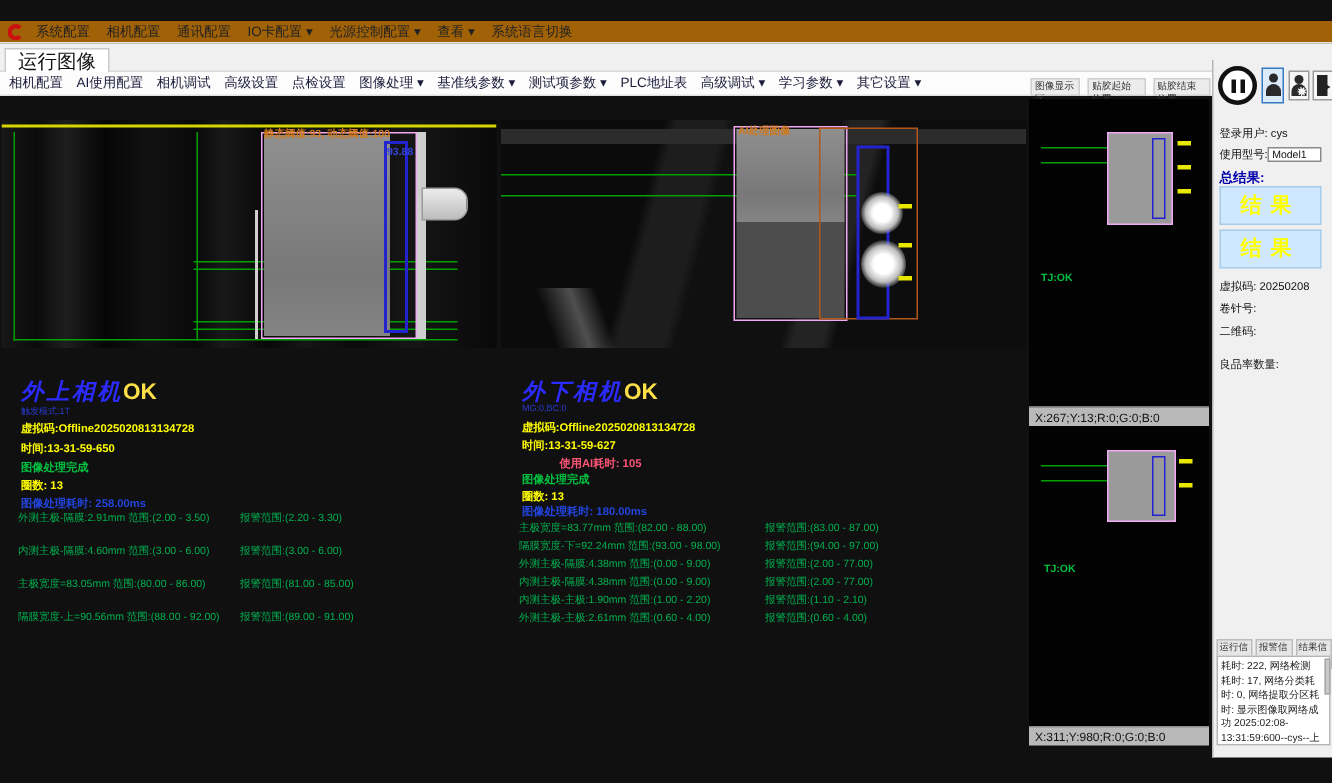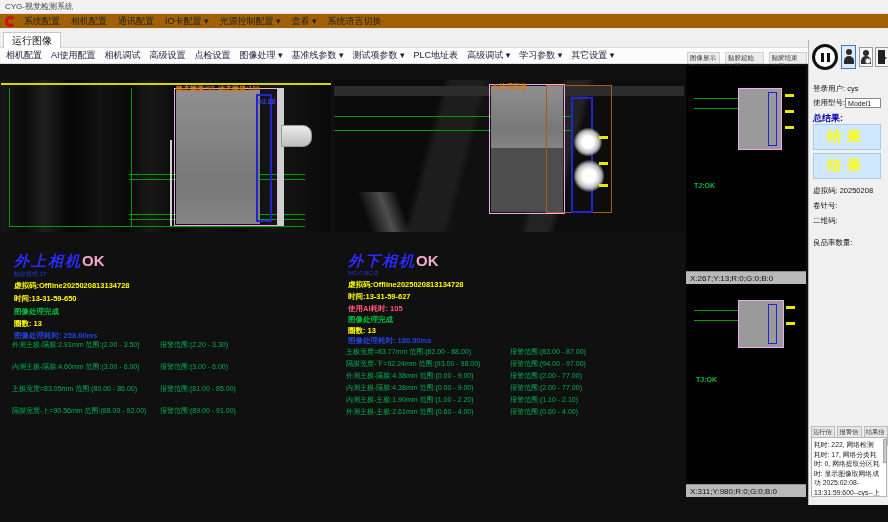--- a/index.html
+++ b/index.html
@@ -12,21 +12,21 @@
   #titlebar { left:0; top:0; width:888px; height:14px; background:#f2f2f2;
     border-bottom:1px solid #e2e2e2; font-size:8px; color:#444; line-height:14px; padding-left:5px; }
   #menubar { left:0; top:14px; width:888px; height:15px; background:#a16207;
     border-bottom:1px solid #e6e6e6; display:flex; align-items:center; }
   .logo { width:11px; height:11px; border:3px solid #cc1111; border-radius:50%;
     border-right-color:transparent; margin:0 8px 0 5px; }
   .menu-item { font-size:9px; color:#222; margin-right:11px; white-space:nowrap; cursor:default; }
   #tabstrip { left:0; top:29px; width:888px; height:19px; background:#f0f0f0;
     border-bottom:1px solid #d8d8d8; }
   .tab { position:absolute; left:3px; top:3px; height:16px; padding:0 8px; background:#ffffff;
-    border:1px solid #c9c9c9; border-bottom:none; font-size:10px; line-height:15px; color:#111; }
+    border:1px solid #c9c9c9; border-bottom:none; font-size:13px; line-height:15px; color:#111; }
   #toolbar { left:0; top:48px; width:888px; height:16px; background:#fcfcfc;
     border-bottom:1px solid #e0e0e0; display:flex; align-items:center; padding-left:6px; }
   .tool-item { font-size:9px; color:#1a1a3a; margin-right:9px; white-space:nowrap; }
   .preview-tabs { left:687px; top:52px; width:120px; height:12px; display:flex; gap:5px; }
   .ptab { font-size:6.5px; color:#333; background:#ececec; border:1px solid #cfcfcf; padding:0 2px; line-height:9px; }
 
   
   .canvas { background:#000; overflow:hidden; }
   #canvasL { left:1px; top:80px; width:330px; height:152px;
     background:linear-gradient(90deg,#181818 0%,#0b0b0b 7%,#1e1e1e 13%,#060606 21%,#121212 30%,#090909 39%,#191919 45%,#080808 54%,#151515 61%,#0a0a0a 72%,#161616 82%,#090909 100%); }
@@ -43,24 +43,24 @@
   .ovr-orange { position:absolute; font-size:7px; color:#cf7a1d; white-space:nowrap; font-weight:bold; }
   .ovr-blue { position:absolute; font-size:7px; color:#3344dd; font-weight:bold; }
   .glow { position:absolute; border-radius:50%;
     background:radial-gradient(circle,#ffffff 0 30%,#bbbbbb 55%,rgba(80,80,80,0) 75%); }
   .ymark { position:absolute; width:9px; height:3px; background:#e8e800; }
   .streak { position:absolute; background:linear-gradient(70deg,rgba(255,255,255,0) 30%,rgba(255,255,255,.28) 48%,rgba(255,255,255,0) 62%); }
 
   
   .cam-title { position:absolute; font-family:"Liberation Serif","DejaVu Serif",serif;
     font-style:italic; font-weight:bold; font-size:15px; color:#2b2bff; letter-spacing:2px; white-space:nowrap; }
-  .cam-ok { font-style:normal; font-family:"Liberation Sans",sans-serif; color:#f9a8d4; letter-spacing:0;margin-top:32px; }
+  .cam-ok { font-style:normal; font-family:"Liberation Sans",sans-serif; color:#fde047; letter-spacing:0;margin-top:32px; }
   .sub-status { position:absolute; font-size:6px; color:#2a3bd0; }
   .ln { position:absolute; font-size:7.5px; font-weight:bold; white-space:nowrap; }
-  .yel { color:#ffff00; } .grn { color:#00c040; } .blu { color:#2244dd; } .mag { color:#ff5577; }
+  .yel { color:#ffff00; } .grn { color:#00c040; } .blu { color:#2244dd; } .mag { color:#ff5577;margin-left:25px; }
   .mval { position:absolute; font-size:7px; color:#00b050; white-space:nowrap; }
   .malarm { position:absolute; font-size:7px; color:#00b050; white-space:nowrap; }
   .coordbar { position:absolute; height:13px; background:#b9b9b9; font-size:8px; color:#111;
     line-height:13px; padding-left:4px; border-top:1px solid #8f8f8f; }
 
   
   #prevTop { left:686px; top:66px; width:120px; height:205px; background:#020202; }
   #prevBot { left:686px; top:284px; width:120px; height:200px; background:#020202; }
   .tj { position:absolute; font-size:7px; color:#00c040; font-weight:bold; }
 
@@ -99,23 +99,20 @@
   .badge1 { font-size:7.5px; color:#ffee00; background:#dd1111; padding:1px 4px; }
   .badge2 { font-size:7.5px; color:#ff8f8f; background:#5d0f0f; padding:1px 4px; }
   .sb-text { font-size:8px; color:#e8e8e8; white-space:nowrap; }
   .sb-dim { color:#c4c4c4; }
 </style>
 </head>
 <body>
 
 <div id="app">
 
-  <div class="abs" id="titlebar">
-    <span>CYG-视觉检测系统</span>
-  </div>
 
   <div class="abs" id="menubar">
     <div class="logo"></div>
     <span class="menu-item">系统配置</span>
     <span class="menu-item">相机配置</span>
     <span class="menu-item">通讯配置</span>
     <span class="menu-item">IO卡配置 ▾</span>
     <span class="menu-item">光源控制配置 ▾</span>
     <span class="menu-item">查看 ▾</span>
     <span class="menu-item">系统语言切换</span>

